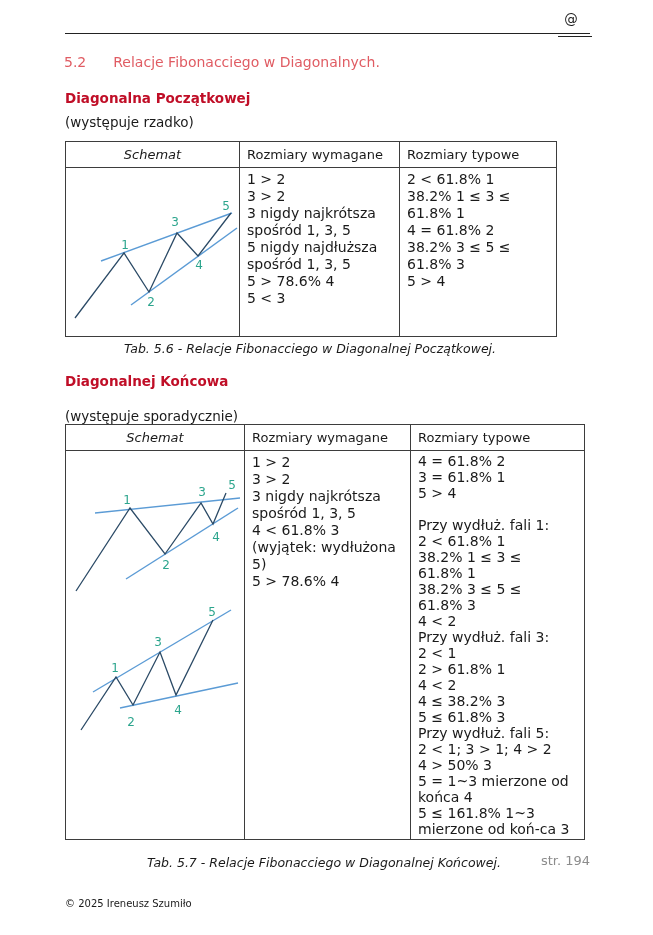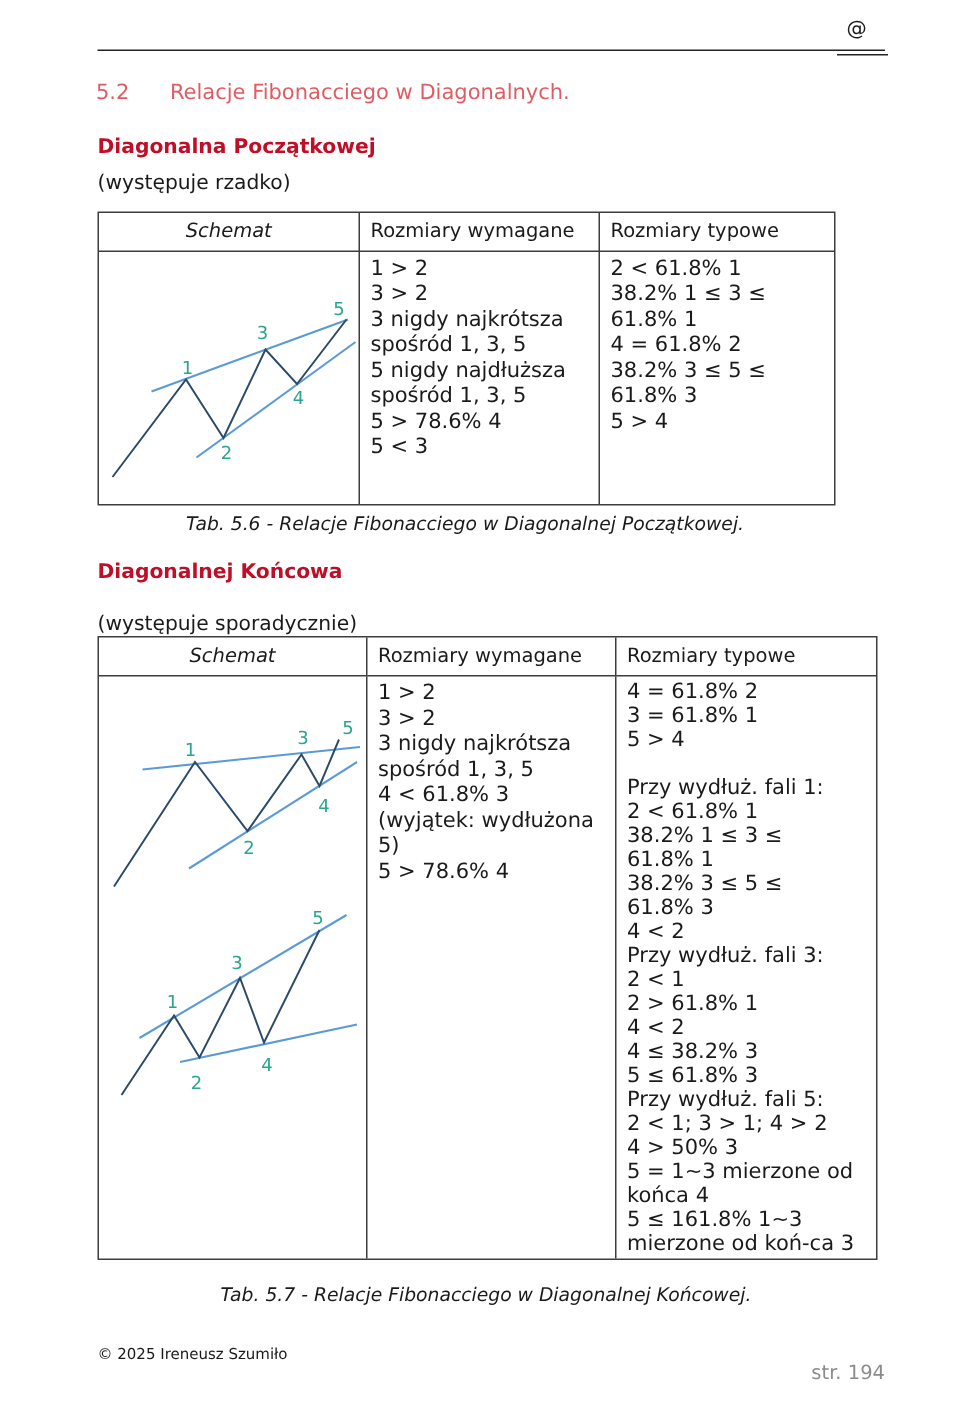--- a/index.html
+++ b/index.html
@@ -41,21 +41,21 @@
   .th.center{justify-content:center;padding:0;font-style:italic;}
   .th.last{border-right:none;}
   .td{border-right:1px solid var(--table_border);overflow:hidden;}
   .td.last{border-right:none;}
   .lines{font-size:14px;line-height:17px;padding:3px 7px;white-space:pre-line;}
   #table-2 .typical{line-height:16px;padding-top:2px;}
   .caption{font-size:12.5px;font-style:italic;text-align:center;left:65px;}
   #caption-1{top:341px;width:490px;}
   #caption-2{top:843px;width:518px;margin-top:12px;}
   #footer-copyright{top:898px;left:65px;font-size:10px;}
-  #footer-page{top:908px;right:63px;font-size:13px;color:var(--page_number);text-align:right;}
+  #footer-page{top:853px;right:63px;font-size:13px;color:var(--page_number);text-align:right;}
   svg{display:block;}
   .zig{fill:none;stroke:var(--zigzag);stroke-width:1.3;stroke-linejoin:miter;}
   .trend{stroke:var(--trendline);stroke-width:1.4;}
   .wl{
     font-family:"DejaVu Sans","Liberation Sans",sans-serif;font-size:12px;
     fill:var(--wave_label);text-anchor:middle;
   }
 </style>
 </head>
 <body>

